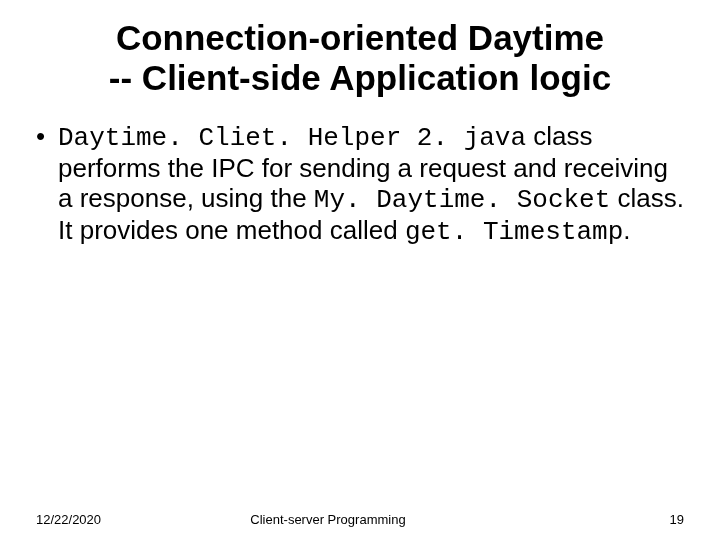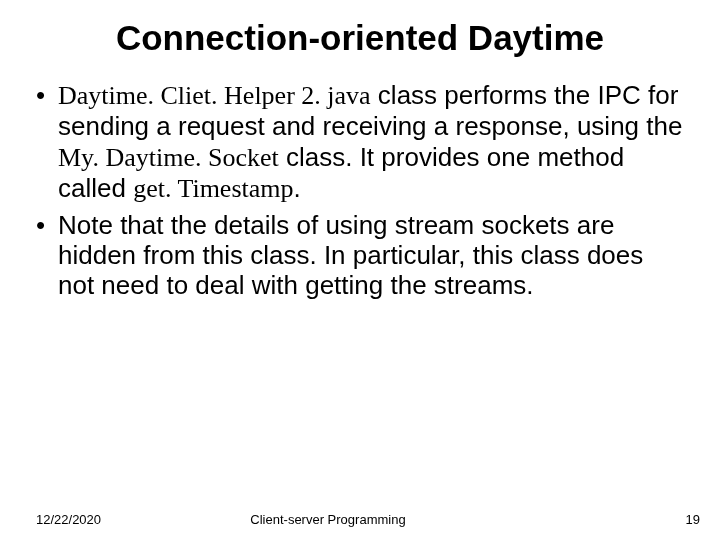--- a/index.html
+++ b/index.html
@@ -3,40 +3,40 @@
 <meta charset="utf-8">
 <style>
   * { margin: 0; padding: 0; box-sizing: border-box; }
   html, body { width: 720px; height: 540px; background: #fff; font-family: Arial, Helvetica, sans-serif; color: #000; }
   .slide { position: relative; width: 720px; height: 540px; padding: 18px 36px 16px 36px; }
   .title { font-size: 35px; text-align: center; line-height: 1.15; margin: 0 auto 22px auto; max-width: 600px; }
   .body { font-size: 26px; line-height: 1.16; }
   ul { list-style: none; padding-left: 22px; }
   li { position: relative; margin-bottom: 6px; }
   li::before { content: "•"; position: absolute; left: -22px; top: 0; font-size: 26px; }
-  .mono { font-family: Liberation Serif, serif; }
+  .mono { font-family: Liberation Mono, monospace; }
   .footer { position: absolute; bottom: 28px; left: 0; width: 720px; font-size: 13px; }
   .footer .date { position: absolute; left: 36px; }
   .footer .ftitle { position: absolute; left: 0; width: 656px; text-align: center; }
-  .footer .pnum { position: absolute; right: 20px; }
+  .footer .pnum { position: absolute; right: 36px; }
 </style>
 </head>
 <body>
 
 <div class="slide">
   <h1 class="title">
     <span>Connection-oriented Daytime</span><br>
+    <span>-- Client-side Application logic</span>
   </h1>
 
   <div class="body">
     <ul>
       <li>
         <span class="mono">Daytime. Cliet. Helper 2. java</span><span> class performs the IPC for sending a request and receiving a response, using the </span><span class="mono">My. Daytime. Socket</span><span>  class. It provides one method called </span><span class="mono">get. Timestamp</span><span>.</span>
       </li>
-      <li>Note that the details of using stream sockets are hidden from this class.  In particular, this class does not need to deal with getting the streams.</li>
     </ul>
   </div>
 
   <div class="footer">
     <span class="date">12/22/2020</span>
     <span class="ftitle">Client-server Programming</span>
     <span class="pnum">19</span>
   </div>
 </div>
 

